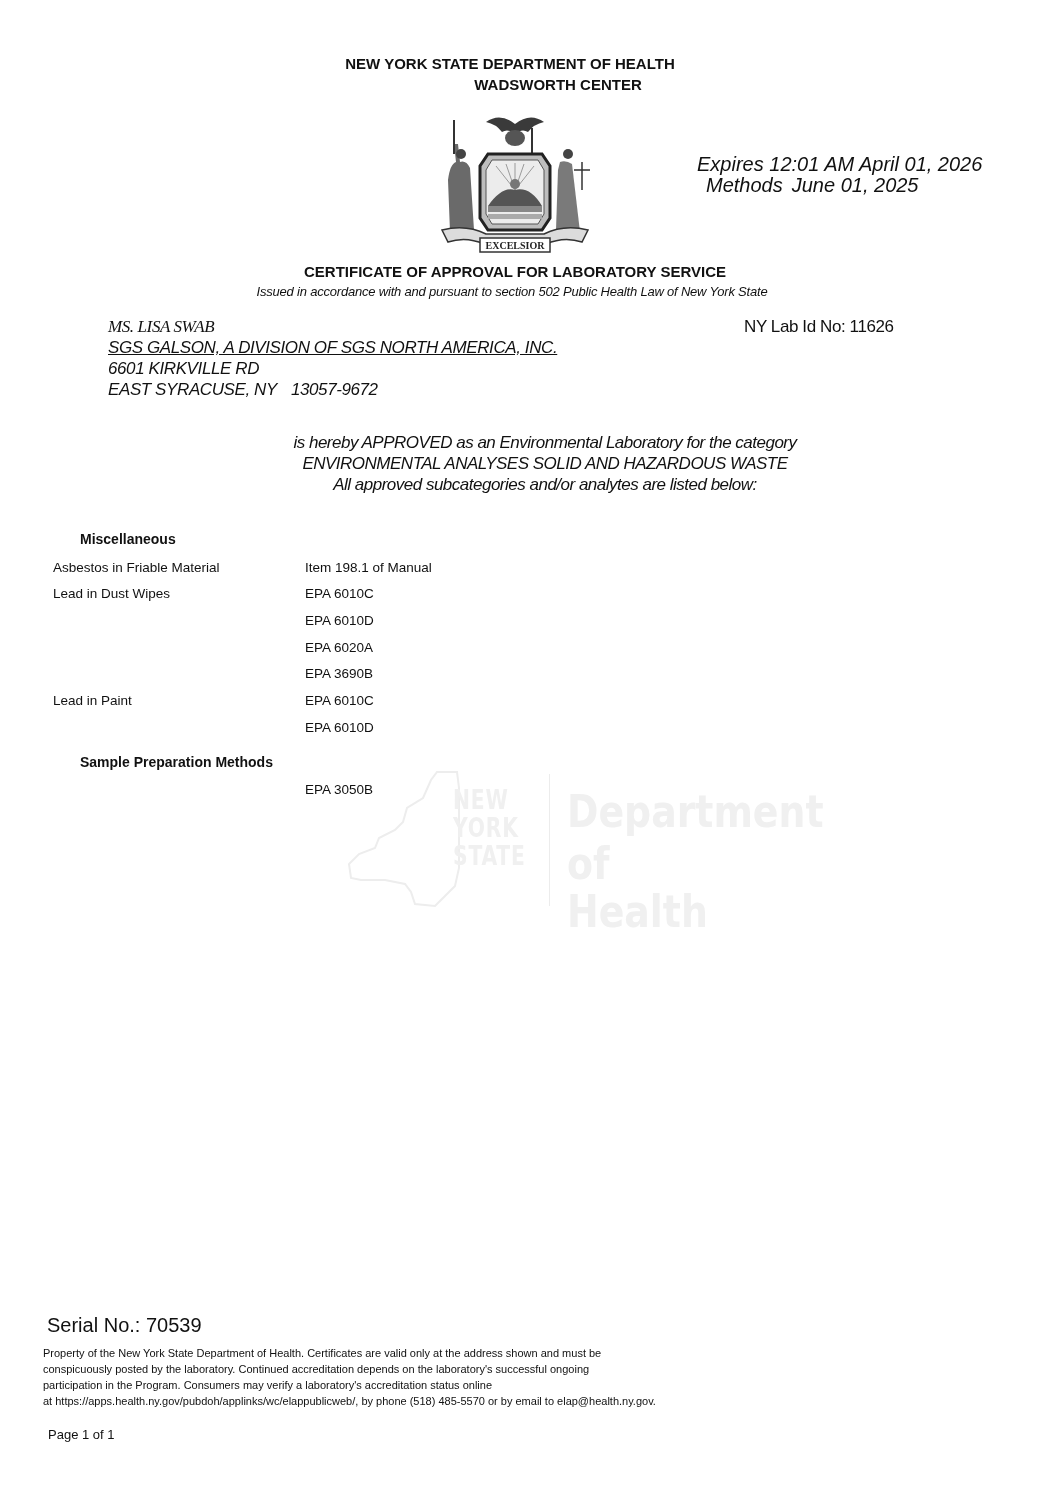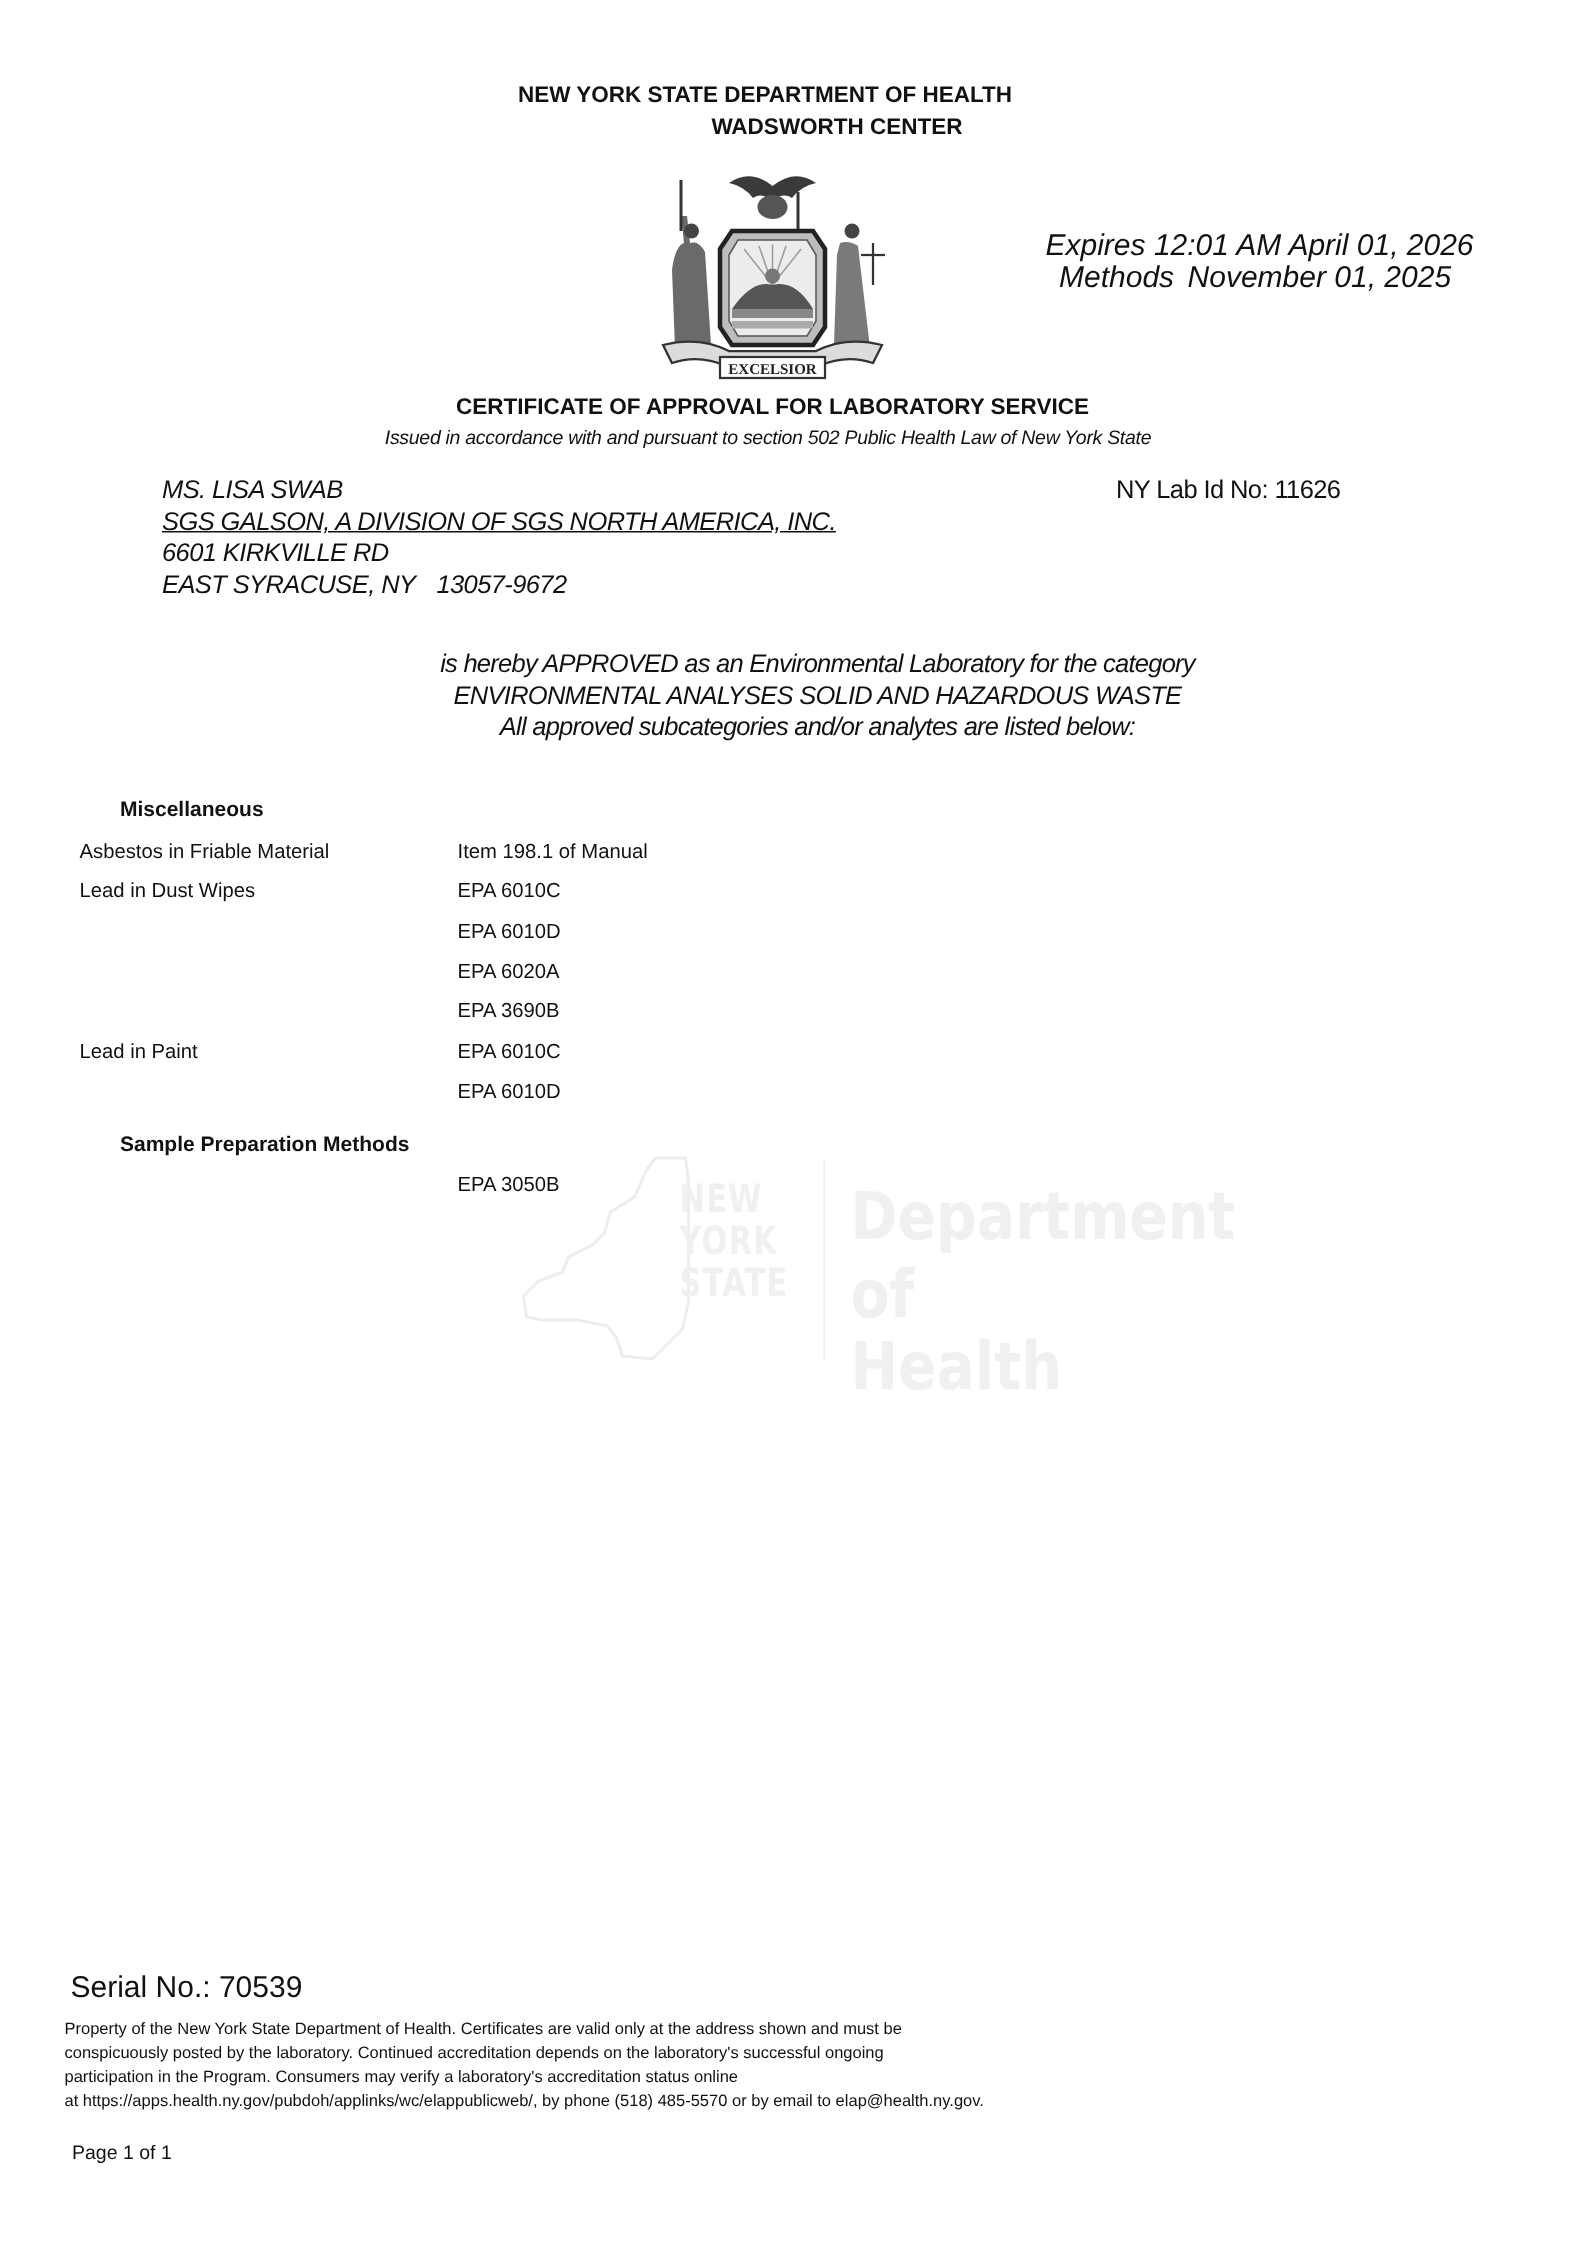--- a/index.html
+++ b/index.html
@@ -57,21 +57,21 @@
       letter-spacing: -0.2px;
     }
 
     .addr {
       left: 108px;
       font-style: italic;
       font-size: 17px;
       line-height: 21px;
       letter-spacing: -0.4px;
     }
-    #addr1 { top: 316px; }
+    #addr1 { top: 316px; font-family: Liberation Serif, serif; }
     #addr2 { top: 337px; text-decoration: underline; }
     #addr3 { top: 358px; }
     #addr4 { top: 379px; }
     #addr4 .gap { display: inline-block; width: 14px; }
 
     #labid {
       left: 744px; top: 316px;
       font-size: 17px;
       line-height: 21px;
       letter-spacing: -0.4px;
@@ -207,21 +207,21 @@
     <rect x="44" y="128" width="70" height="14" fill="#fff" stroke="#333" stroke-width="1.5"></rect>
     <text x="79" y="139" text-anchor="middle" font-family="Liberation Serif, serif" font-size="10" font-weight="bold" fill="#222">EXCELSIOR</text>
   </svg>
 </div>
 
 <div id="expires" class="abs dates">
   <span>Expires</span>
   <span>12:01 AM April 01, 2026</span>
 </div>
 <div id="issued" class="abs dates">
-  <span>Methods</span><span class="gap"></span><span>November 01, 2025</span>
+  <span>Methods</span><span class="gap"></span><span>June 01, 2025</span>
 </div>
 
 <div id="cert-title" class="abs">CERTIFICATE OF APPROVAL FOR LABORATORY SERVICE</div>
 <div id="cert-sub" class="abs">Issued in accordance with and pursuant to section 502 Public Health Law of New York State</div>
 
 <div id="addr1" class="abs addr">MS. LISA SWAB</div>
 <div id="addr2" class="abs addr">SGS GALSON, A DIVISION OF SGS NORTH AMERICA, INC.</div>
 <div id="addr3" class="abs addr">6601 KIRKVILLE RD</div>
 <div id="addr4" class="abs addr">
   <span>EAST SYRACUSE, NY</span><span class="gap"></span><span>13057-9672</span>

